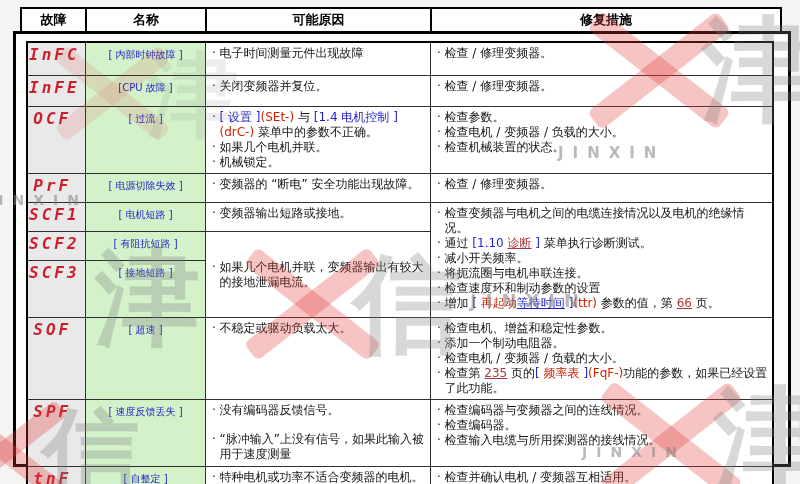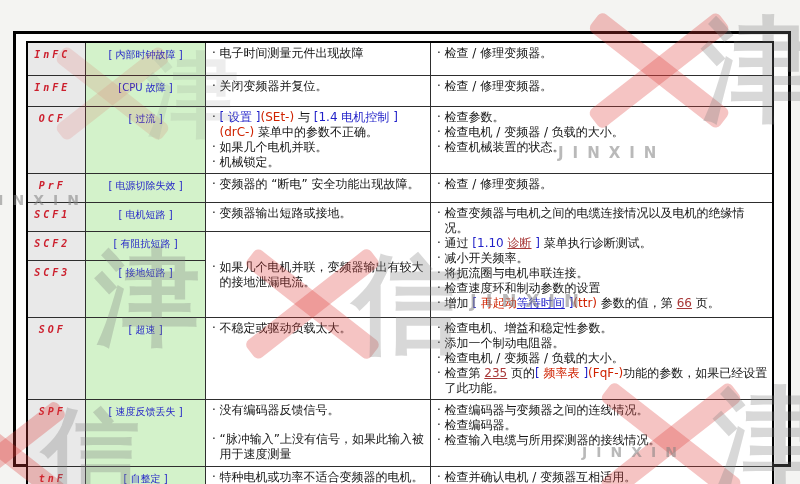--- a/index.html
+++ b/index.html
@@ -32,21 +32,21 @@
     table-layout:fixed;background:#fff;
     border:2px solid #000;
   }
   .body-table td{
     border:1px solid #2e2e2e;vertical-align:top;
     font-size:12px;line-height:15px;
   }
   td.code-cell{
     background:var(--gray-bg);text-align:center;padding:4px 9px 2px 1px;
     font-family:"DejaVu Sans Mono","Liberation Mono",monospace;
-    font-style:italic;font-weight:bold;font-size:10px;
+    font-style:italic;font-weight:bold;font-size:16px;
     letter-spacing:3px;color:var(--code-red);
   }
   td.name-cell{
     background:var(--green-bg);padding:4px 4px 2px 5px;
     color:var(--name-blue);font-size:10px;text-align:center;
   }
   td.cause-cell,td.fix-cell{background:transparent;padding:3px 4px 3px 3px;}
   td.mid{vertical-align:middle;}
   .bullet{display:flex;align-items:flex-start;}
   .bullet .dot{width:11px;flex:0 0 11px;text-align:center;color:#111;}
@@ -72,20 +72,36 @@
   .wm-latin{
     position:absolute;font-weight:bold;
     color:var(--wm-gray2);letter-spacing:9px;white-space:nowrap;
   }
 </style>
 </head>
 <body style="--code-red: #cc1f2d; --name-blue: #1f1fc8; --param-red: #cf2200; --link-maroon: #a83838; --green-bg: #d3f2ca; --gray-bg: #e9e9e9; --wm-red: rgba(222,60,55,0.30); --wm-gray: rgba(125,125,125,0.30); --wm-gray2: rgba(128,128,128,0.55);">
 
 <div class="page">
 
+  <table class="hdr-table">
+    <colgroup>
+        <col style="width:65px">
+        <col style="width:120px">
+        <col style="width:225px">
+        <col style="width:350px">
+      </colgroup>
+    <tbody>
+        <tr>
+      <th>故障</th>
+      <th>名称</th>
+      <th>可能原因</th>
+      <th>修复措施</th>
+    </tr>
+  </tbody>
+    </table>
 
   <div class="frame">
     <table class="body-table">
       <colgroup>
           <col style="width:58px">
           <col style="width:120px">
           <col style="width:225px">
           <col style="width:343px">
         </colgroup>
       <tbody id="tbody">

